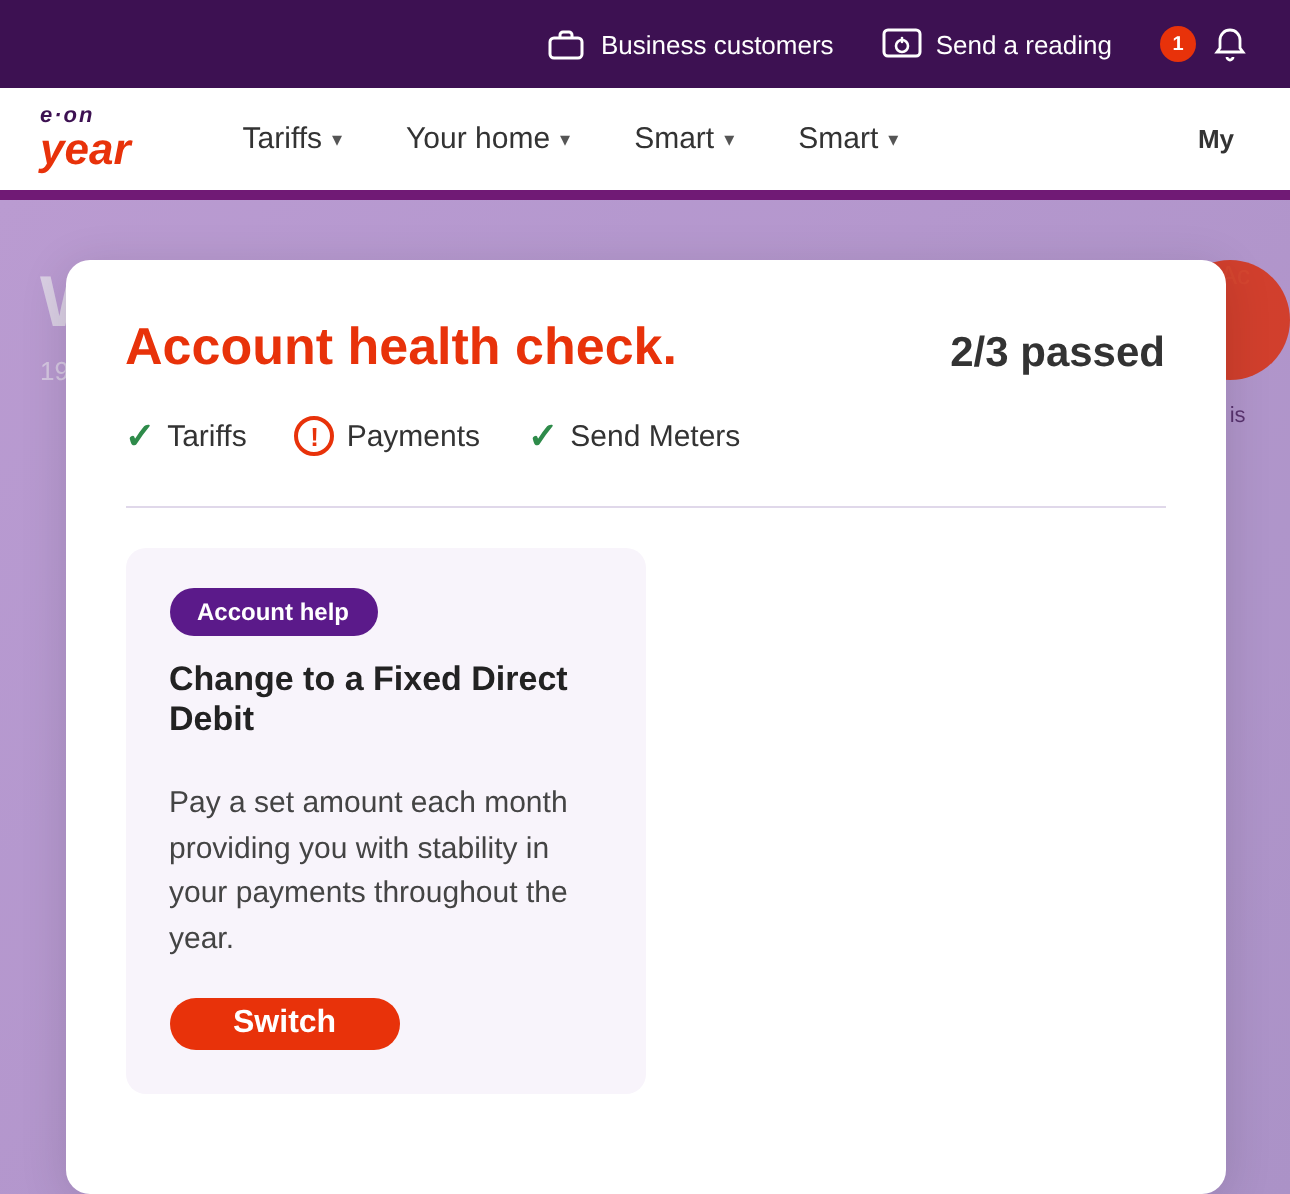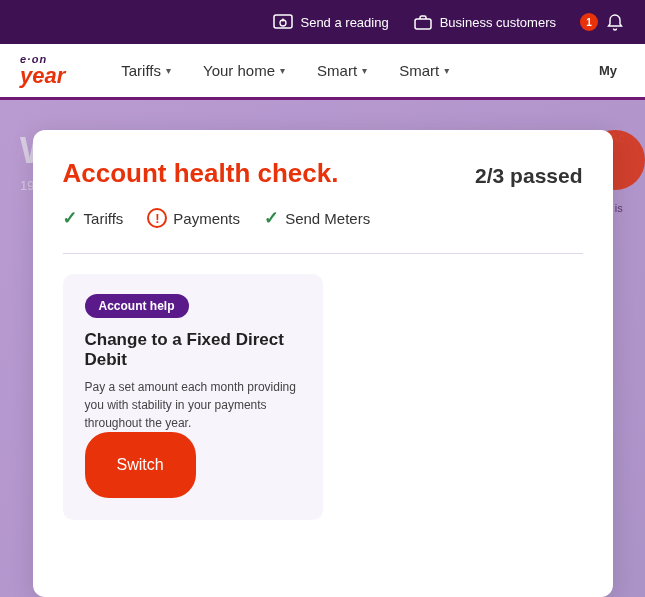--- a/index.html
+++ b/index.html
@@ -51,21 +51,21 @@
     }
 
     
     .nav-bar {
       background: #fff;
       height: 56px;
       display: flex;
       align-items: center;
       padding: 0 20px;
       gap: 0;
-      border-bottom: 3px solid #701a75;
+      border-bottom: 5px solid #701a75;
     }
     .logo {
       margin-right: 40px;
       line-height: 1;
     }
     .logo-eon {
       font-size: 11px;
       color: #3d1152;
       font-weight: bold;
       letter-spacing: 1px;
@@ -184,21 +184,21 @@
       padding: 28px 30px 28px 30px;
       width: 580px;
       max-width: 95%;
       box-shadow: 0 4px 24px rgba(0,0,0,0.13);
       position: relative;
     }
 
     .modal-header {
       display: flex;
       justify-content: space-between;
-      align-items: center;
+      align-items: flex-end;
       margin-bottom: 18px;
     }
     .modal-title {
       font-size: 26px;
       font-weight: bold;
       color: #e8320a;
     }
     .modal-passed {
       font-size: 21px;
       font-weight: bold;
@@ -252,67 +252,68 @@
       padding: 5px 14px;
       font-size: 12px;
       font-weight: bold;
       display: inline-block;
       margin-bottom: 12px;
     }
     .card-title {
       font-size: 17px;
       font-weight: bold;
       color: #222;
-      margin-bottom: 8px;
+      margin-bottom: 21px;
     }
     .card-desc {
-      font-size: 12px;
+      font-size: 15px;
       color: #444;
       line-height: 1.5;
+      margin-bottom: 18px;
     }
     .switch-btn {
       background: #e8320a;
       color: #fff;
       border: none;
       border-radius: 24px;
-      padding: 24px 32px;
+      padding: 4px 32px;
       font-size: 16px;
-      font-weight: normal;
+      font-weight: bold;
       cursor: pointer;
     }
 
     
     .divider {
       height: 1px;
       background: #e0d8ea;
       margin: 20px 0;
     }
   </style>
 </head>
 <body>
 
 <div class="top-bar">
+  <div class="top-bar-item">
+    <div class="top-bar-icon">
+      <svg width="18" height="16" viewBox="0 0 18 16" fill="none">
+        <rect x="1" y="5" width="16" height="10" rx="2" stroke="white" stroke-width="1.5"></rect>
+        <path d="M6 5V3.5C6 2.7 6.7 2 7.5 2h3C11.3 2 12 2.7 12 3.5V5" stroke="white" stroke-width="1.5"></path>
+      </svg>
+    </div>
+    <span>Business customers</span>
+  </div>
   <div class="top-bar-item">
     <div class="top-bar-icon">
       <svg width="20" height="16" viewBox="0 0 20 16" fill="none">
         <rect x="1" y="1" width="18" height="13" rx="2" stroke="white" stroke-width="1.5"></rect>
         <circle cx="10" cy="9" r="3" stroke="white" stroke-width="1.3"></circle>
         <path d="M10 7V5" stroke="white" stroke-width="1.3" stroke-linecap="round"></path>
       </svg>
     </div>
     <span>Send a reading</span>
-  </div>
-  <div class="top-bar-item">
-    <div class="top-bar-icon">
-      <svg width="18" height="16" viewBox="0 0 18 16" fill="none">
-        <rect x="1" y="5" width="16" height="10" rx="2" stroke="white" stroke-width="1.5"></rect>
-        <path d="M6 5V3.5C6 2.7 6.7 2 7.5 2h3C11.3 2 12 2.7 12 3.5V5" stroke="white" stroke-width="1.5"></path>
-      </svg>
-    </div>
-    <span>Business customers</span>
   </div>
   <div class="top-bar-item">
     <div class="notification-badge">1</div>
     <div class="top-bar-icon">
       <svg width="18" height="18" viewBox="0 0 18 18" fill="none">
         <path d="M9 2C6.2 2 4 4.2 4 7v4l-1.5 2h13L14 11V7c0-2.8-2.2-5-5-5z" stroke="white" stroke-width="1.4"></path>
         <path d="M7.5 15.5C7.5 16.3 8.2 17 9 17s1.5-.7 1.5-1.5" stroke="white" stroke-width="1.4"></path>
       </svg>
     </div>
   </div>

